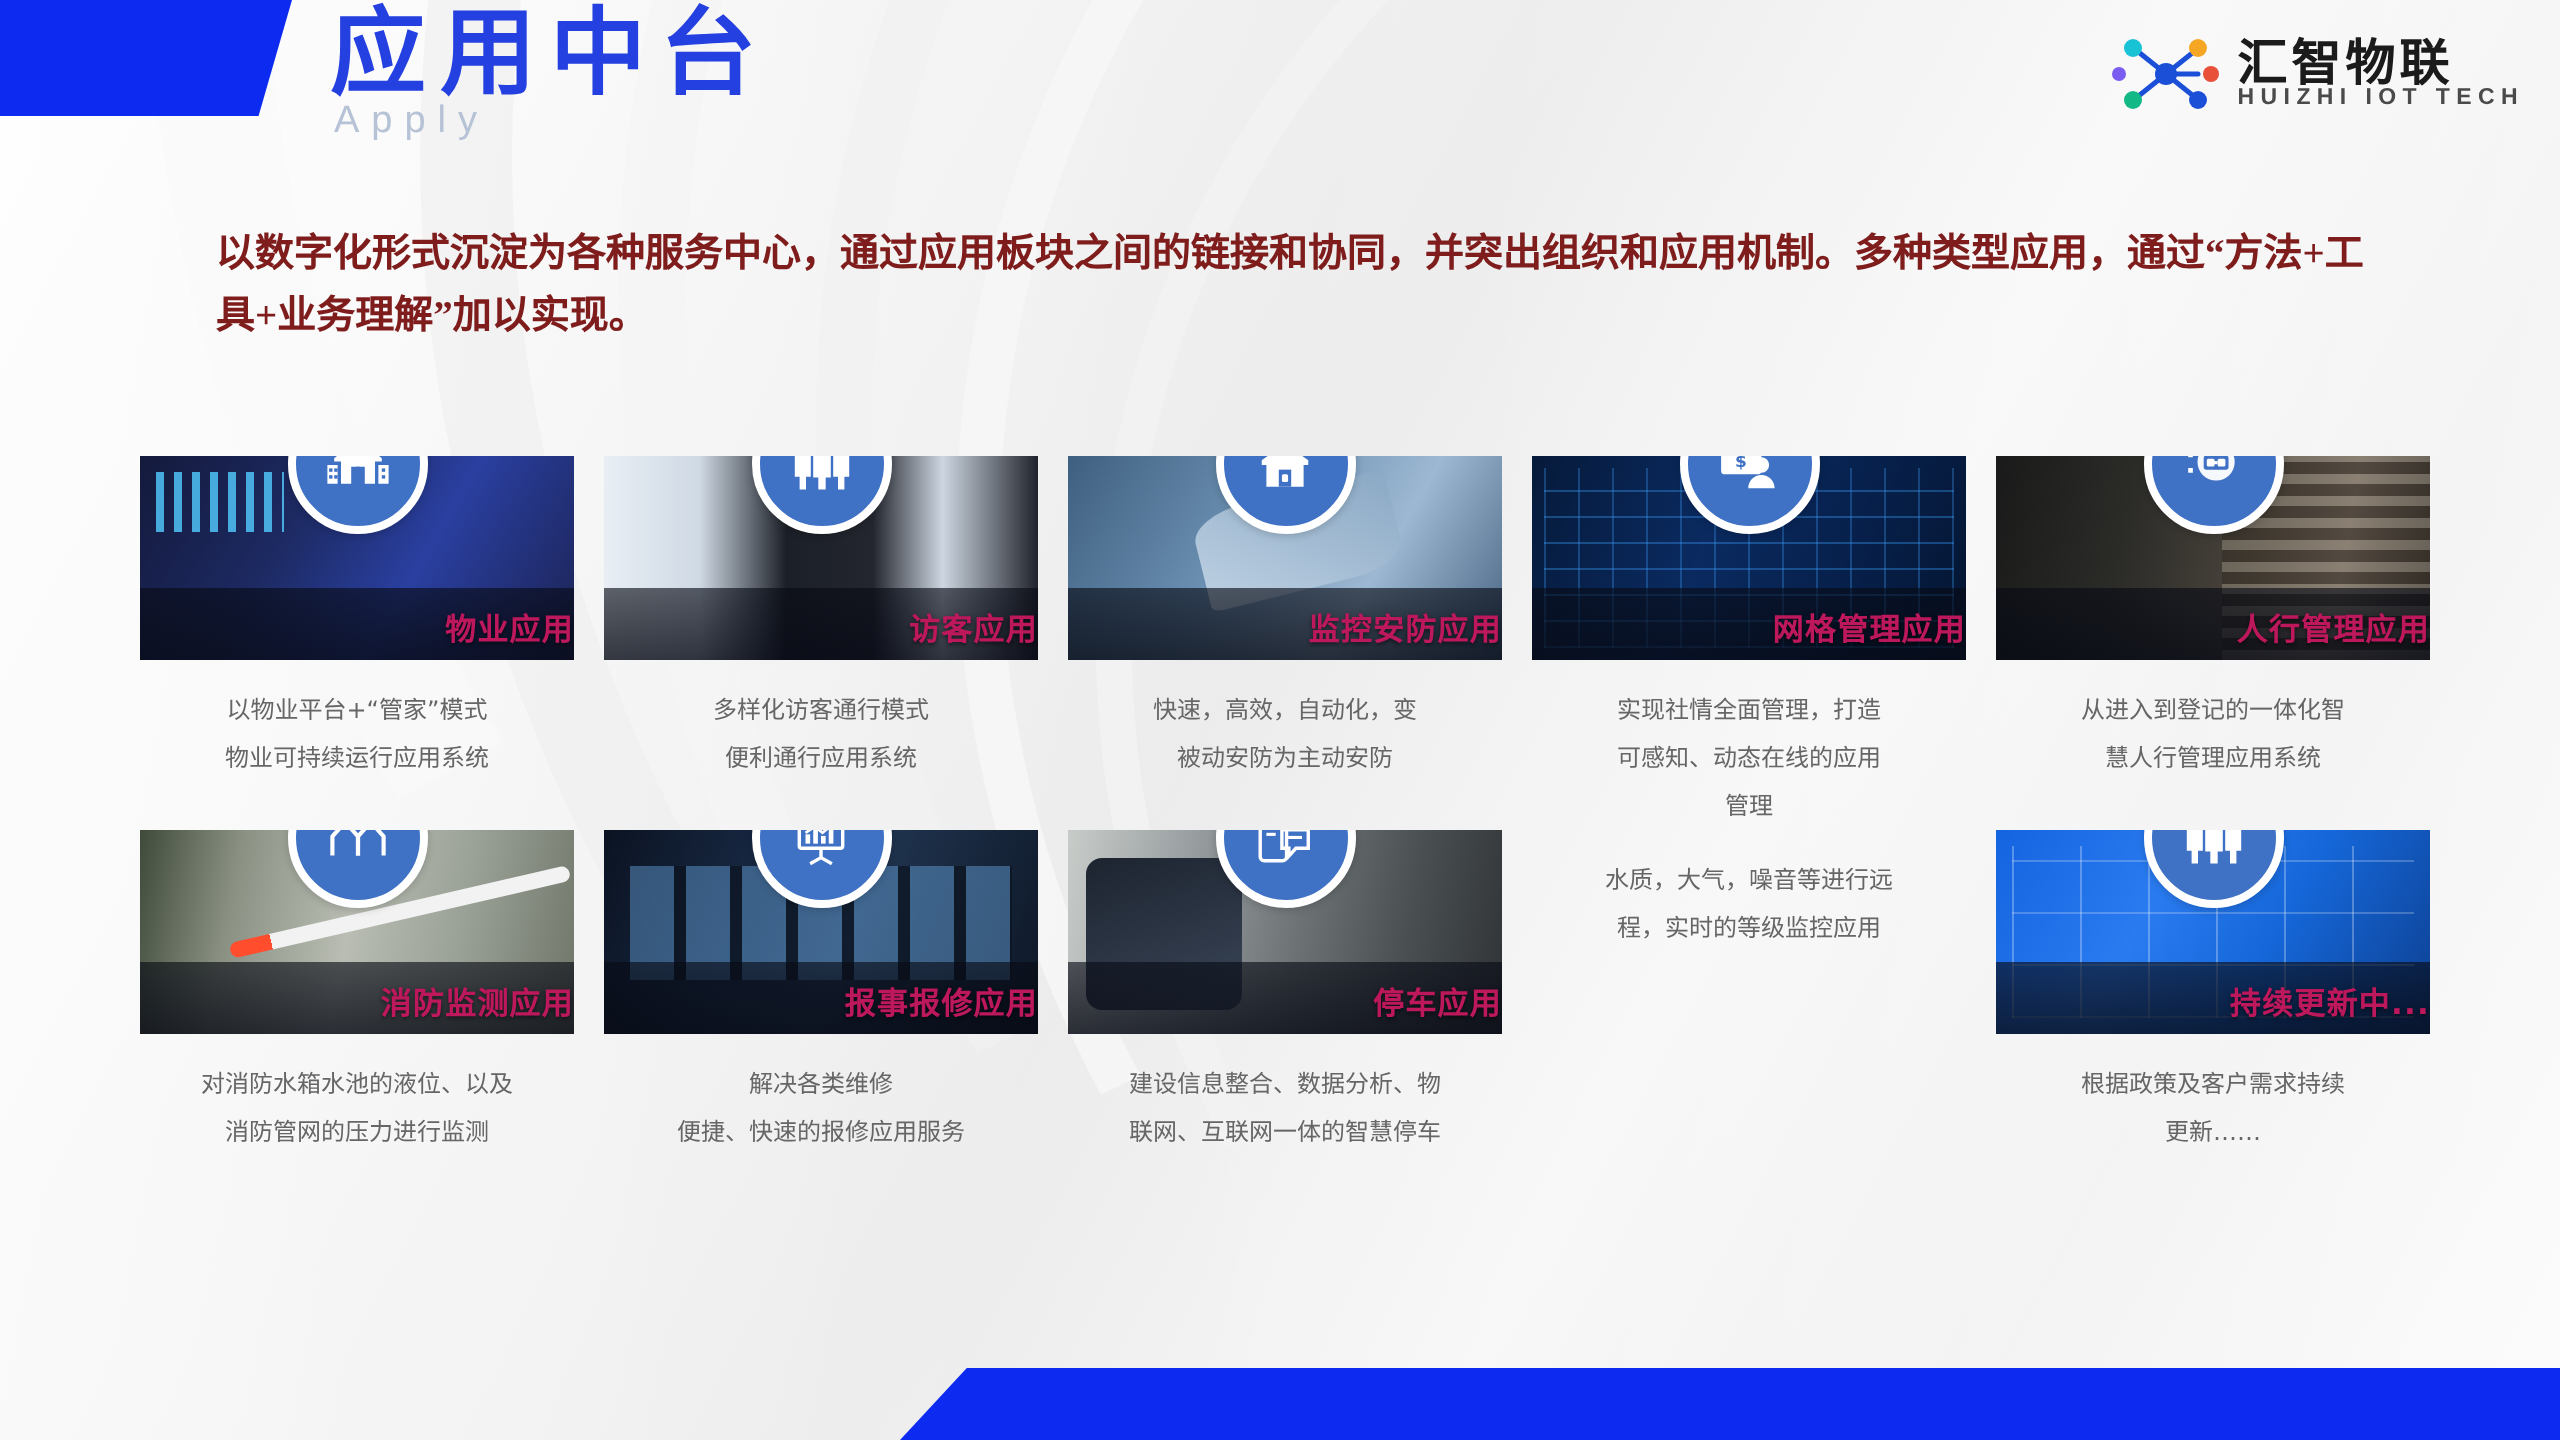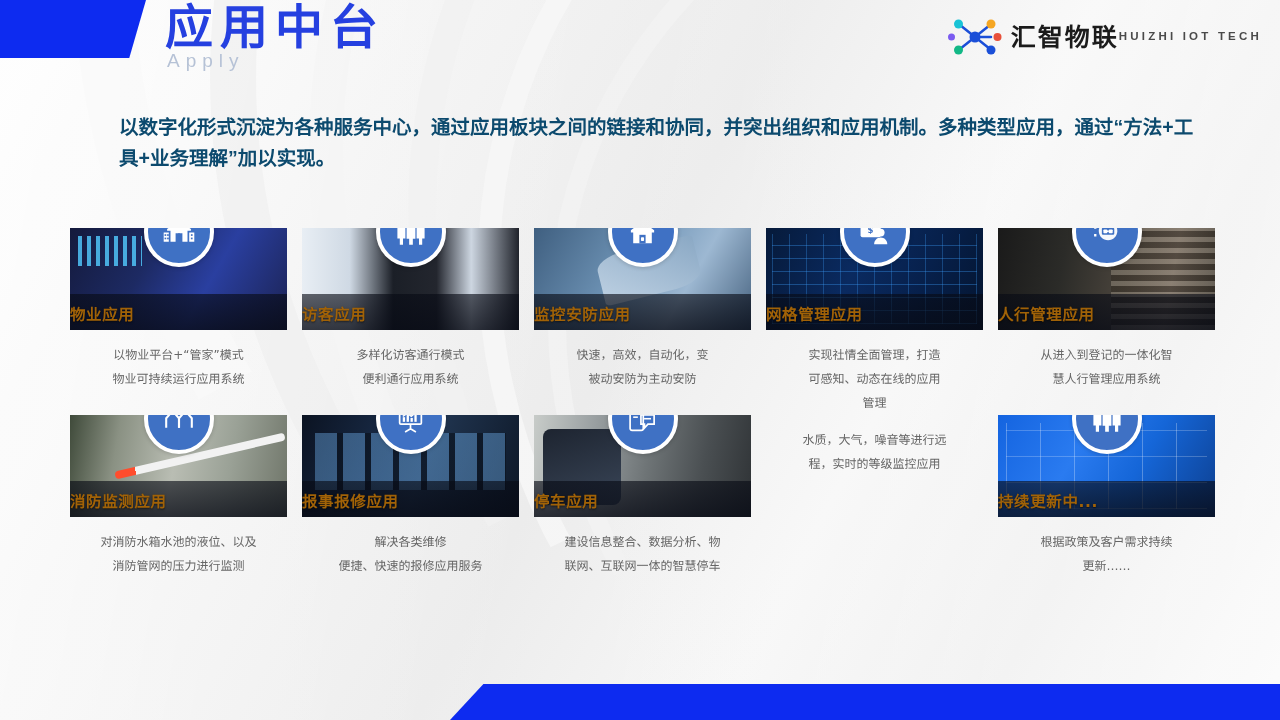--- a/index.html
+++ b/index.html
@@ -42,41 +42,41 @@
     clip-path:polygon(0 0,100% 0,89% 100%,0 100%);}
   .hdr-title{position:absolute;left:165px;top:6px;
     font-size:48px;font-weight:700;color:#2540e0;letter-spacing:7px;
     font-family:"DejaVu Sans","Liberation Sans",sans-serif;line-height:42px;}
   .hdr-sub{position:absolute;left:167px;top:50px;
     font-size:19px;color:#b6c2d6;letter-spacing:6px;font-weight:400;}
 
   
   .logo{position:absolute;right:18px;top:14px;display:flex;align-items:center;gap:9px;}
   .logo-mark{width:54px;height:46px;flex:none;}
-  .logo-text{display:flex;flex-direction:row;line-height:1;align-items:center;}
+  .logo-text{display:flex;flex-direction:column;line-height:1;}
   .logo-cn{font-size:25px;font-weight:700;color:#1b1b1b;letter-spacing:2px;
     font-family:"DejaVu Sans","Liberation Sans",sans-serif;}
   .logo-en{font-size:11.5px;color:#4a4a4a;letter-spacing:3.2px;margin-top:0;font-weight:600;}
 
   
-  .intro{position:absolute;left:119px;top:112px;width:1075px;
-    font-size:19.5px;line-height:31px;color:#0c4a6e;font-weight:700;
-    font-family:Liberation Sans, sans-serif;}
+  .intro{position:absolute;left:108px;top:112px;width:1075px;
+    font-size:19.5px;line-height:31px;color:#7f1d1d;font-weight:700;
+    font-family:Liberation Serif, serif;}
 
   
   .grid{position:absolute;left:70px;top:228px;width:1145px;}
   .row{display:flex;gap:15px;}
   .row + .row{}
   .cell{width:217px;position:relative;}
 
   .thumb{position:relative;width:217px;height:102px;overflow:hidden;}
   .thumb-band{position:absolute;left:0;right:0;bottom:0;height:36px;
     background:linear-gradient(180deg,rgba(7,10,20,.62) 0%,rgba(7,10,20,.80) 100%);}
-  .thumb-label{position:absolute;left:0;right:0;bottom:6px;text-align:left;
-    color:#a16207;font-size:15.5px;font-weight:700;letter-spacing:.6px;
+  .thumb-label{position:absolute;left:0;right:0;bottom:6px;text-align:right;
+    color:#be185d;font-size:15.5px;font-weight:700;letter-spacing:.6px;
     text-shadow:0 1px 2px rgba(0,0,0,.55);
     font-family:"DejaVu Sans","Liberation Sans",sans-serif;}
 
   .badge{position:absolute;left:50%;top:-31px;transform:translateX(-50%);
     width:62px;height:62px;border-radius:50%;background:#3f71c4;
     border:4px solid #fff;box-shadow:0 1px 4px rgba(0,0,0,.18);
     display:flex;align-items:center;justify-content:center;z-index:4;}
   .badge svg{display:block;}
 
   .caption{margin-top:13px;text-align:center;font-size:12px;line-height:24px;

